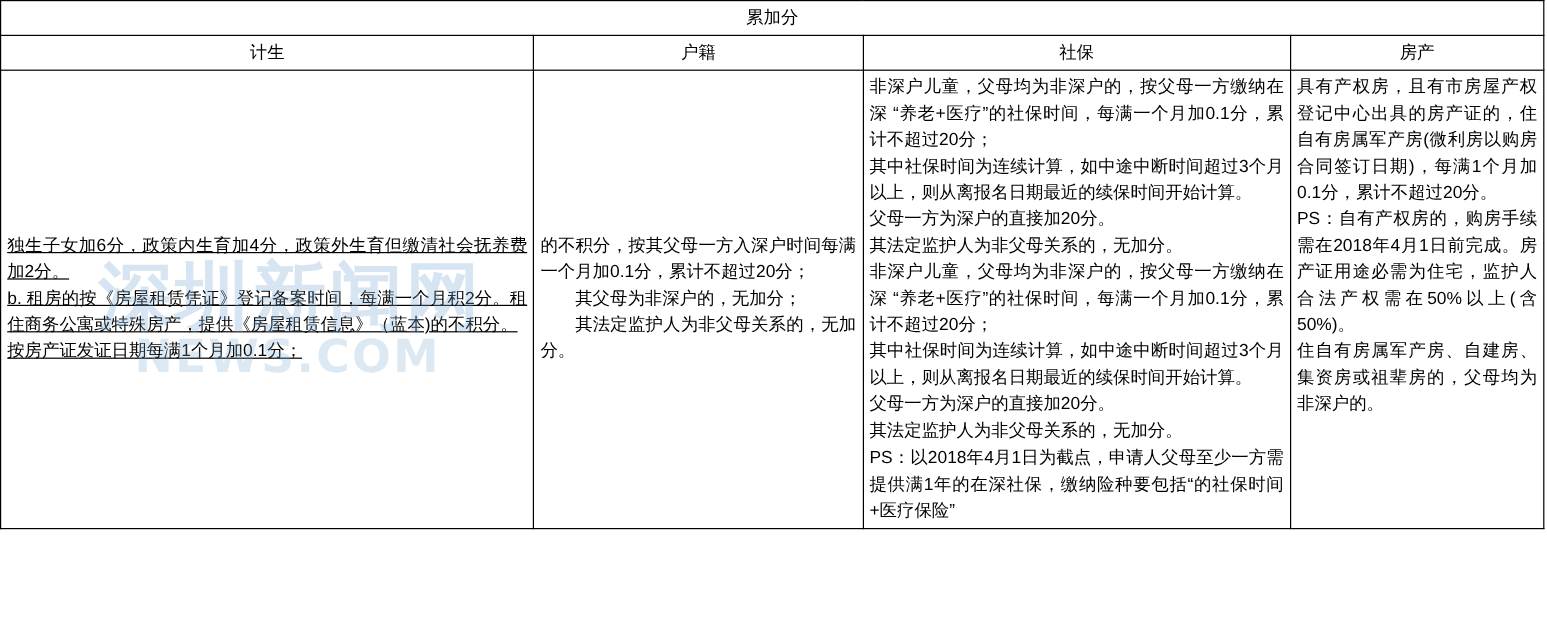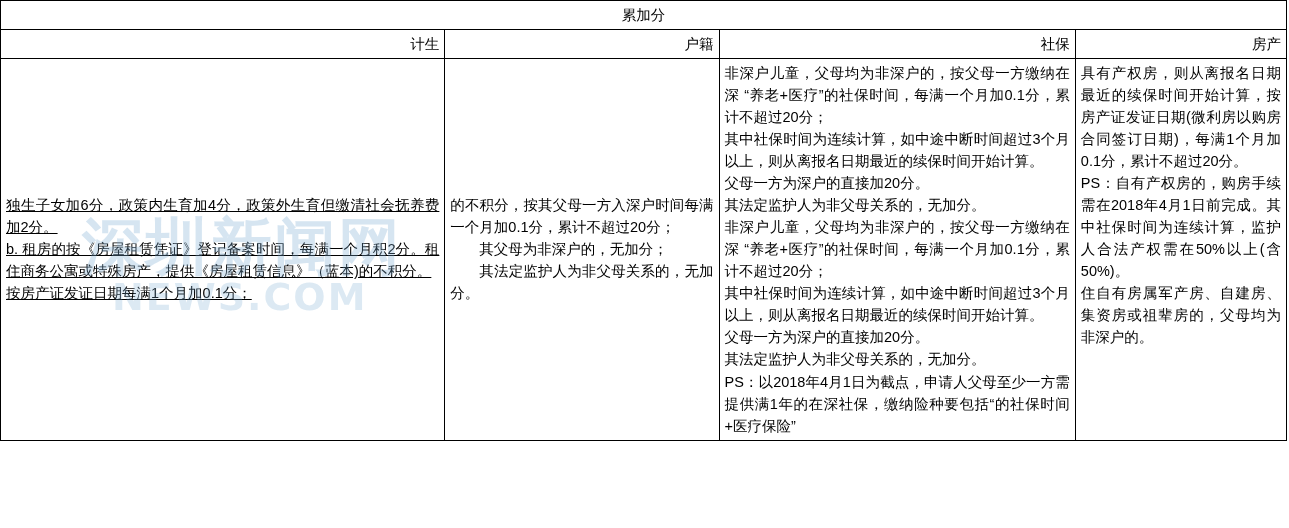--- a/index.html
+++ b/index.html
@@ -33,21 +33,21 @@
     line-height: 1.52;
   }
   td.title-cell {
     text-align: center;
     vertical-align: middle;
     font-size: 15px;
     padding: 2px 4px;
     height: 22px;
   }
   td.head-cell {
-    text-align: right;
+    text-align: center;
     vertical-align: middle;
     font-size: 15.5px;
     padding: 2px 4px;
     height: 22px;
   }
   .col-a { width: 444px; }
   .col-b { width: 274px; }
   .col-c { width: 356px; }
   .col-d { width: 211px; }
 
@@ -118,22 +118,22 @@
           <p class="para">其中社保时间为连续计算，如中途中断时间超过3个月以上，则从离报名日期最近的续保时间开始计算。</p>
           <p class="para">父母一方为深户的直接加20分。</p>
           <p class="para">其法定监护人为非父母关系的，无加分。</p>
           <p class="para">非深户儿童，父母均为非深户的，按父母一方缴纳在深 “养老+医疗”的社保时间，每满一个月加0.1分，累计不超过20分；</p>
           <p class="para">其中社保时间为连续计算，如中途中断时间超过3个月以上，则从离报名日期最近的续保时间开始计算。</p>
           <p class="para">父母一方为深户的直接加20分。</p>
           <p class="para">其法定监护人为非父母关系的，无加分。</p>
           <p class="para">PS：以2018年4月1日为截点，申请人父母至少一方需提供满1年的在深社保，缴纳险种要包括“的社保时间+医疗保险”</p>
         </td>
         <td>
-          <p class="para">具有产权房，则从离报名日期最近的续保时间开始计算，按房产证发证日期(微利房以购房合同签订日期)，每满1个月加0.1分，累计不超过20分。</p>
-          <p class="para">PS：自有产权房的，购房手续需在2018年4月1日前完成。其中社保时间为连续计算，监护人合法产权需在50%以上(含50%)。</p>
+          <p class="para">具有产权房，且有市房屋产权登记中心出具的房产证的，住自有房属军产房(微利房以购房合同签订日期)，每满1个月加0.1分，累计不超过20分。</p>
+          <p class="para">PS：自有产权房的，购房手续需在2018年4月1日前完成。房产证用途必需为住宅，监护人合法产权需在50%以上(含50%)。</p>
           <p class="para">住自有房属军产房、自建房、集资房或祖辈房的，父母均为非深户的。</p>
         </td>
       </tr>
     </tbody>
   </table>
 
   <div class="watermark">
     <span>深圳新闻网</span>
     <span class="wm2">NEWS.COM</span>
   </div>

